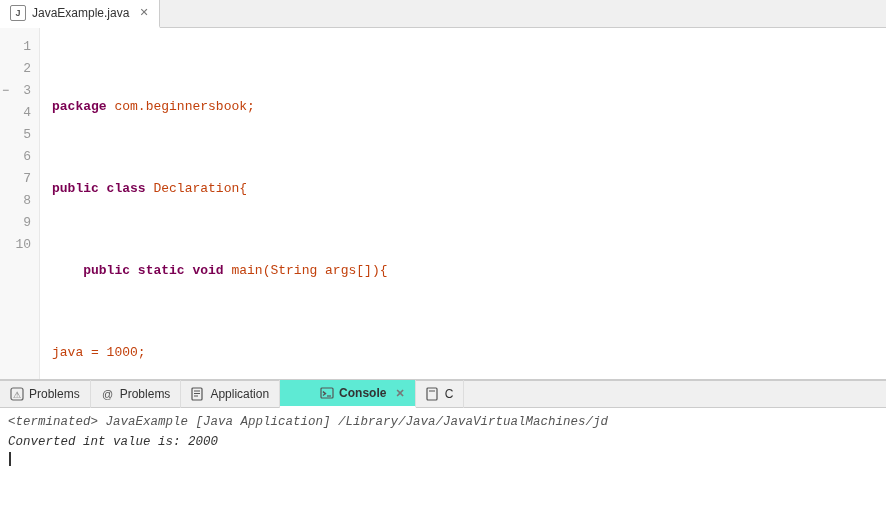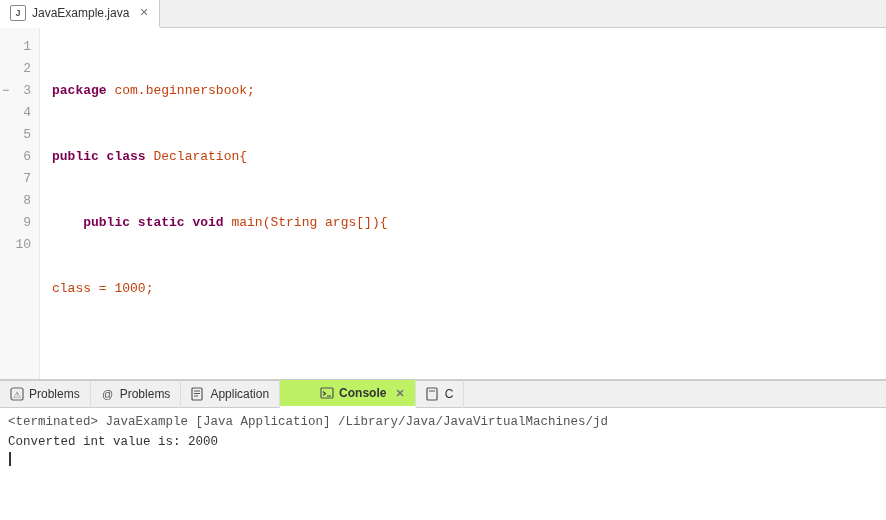--- a/index.html
+++ b/index.html
@@ -107,20 +107,21 @@
       line-height: 22px;
       color: #333;
       white-space: pre;
       overflow-x: auto;
     }
 
     .code-line {
       height: 22px;
       display: flex;
       align-items: center;
+      margin-top: 16px;
     }
 
     
     .kw { color: #7b0052; font-weight: bold; } 
     .plain { color: #c2410c; }
 
     
     .bottom-panel {
       height: 140px;
       display: flex;
@@ -145,21 +146,21 @@
       font-family: Arial, sans-serif;
       font-size: 12px;
       color: #333;
       cursor: pointer;
       height: 28px;
       gap: 5px;
       border-right: 1px solid #ddd;
     }
 
     .bottom-tab.active {
-      background: #bef264;
+      background: #5eead4;
       border-bottom: 2px solid #ffffff;
       font-weight: bold;
       padding-left: 40px;
     }
 
     .bottom-tab-icon {
       width: 14px;
       height: 14px;
       display: inline-flex;
       align-items: center;
@@ -171,20 +172,21 @@
       background: #ffffff;
       padding: 4px 8px;
       font-family: 'Courier New', Courier, monospace;
       font-size: 12.5px;
       color: #333;
       overflow: hidden;
     }
 
     .console-line {
       line-height: 20px;
+      font-style: italic;
     }
 
     .console-terminated {
       color: #555;
     }
 
     .cursor-line {
       display: flex;
       align-items: center;
     }
@@ -222,21 +224,21 @@
       <div class="line-num">7</div>
       <div class="line-num">8</div>
       <div class="line-num">9</div>
       <div class="line-num">10</div>
     </div>
 
     <div class="code-content">
       <div class="code-line"><span class="kw">package </span><span class="plain">com.beginnersbook;</span></div>
       <div class="code-line"><span class="kw">public </span><span class="kw">class </span><span class="plain">Declaration{</span></div>
       <div class="code-line"><span class="kw">    public </span><span class="kw">static </span><span class="kw">void </span><span class="plain">main(String args[]){</span></div>
-      <div class="code-line"><span class="plain">class = </span><span class="plain">1000;</span></div>
+      <div class="code-line"><span class="plain">java = </span><span class="plain">1000;</span></div>
       <div class="code-line">&nbsp;</div>
       
       
       
       
       
     </div>
   </div>
 </div>
 

